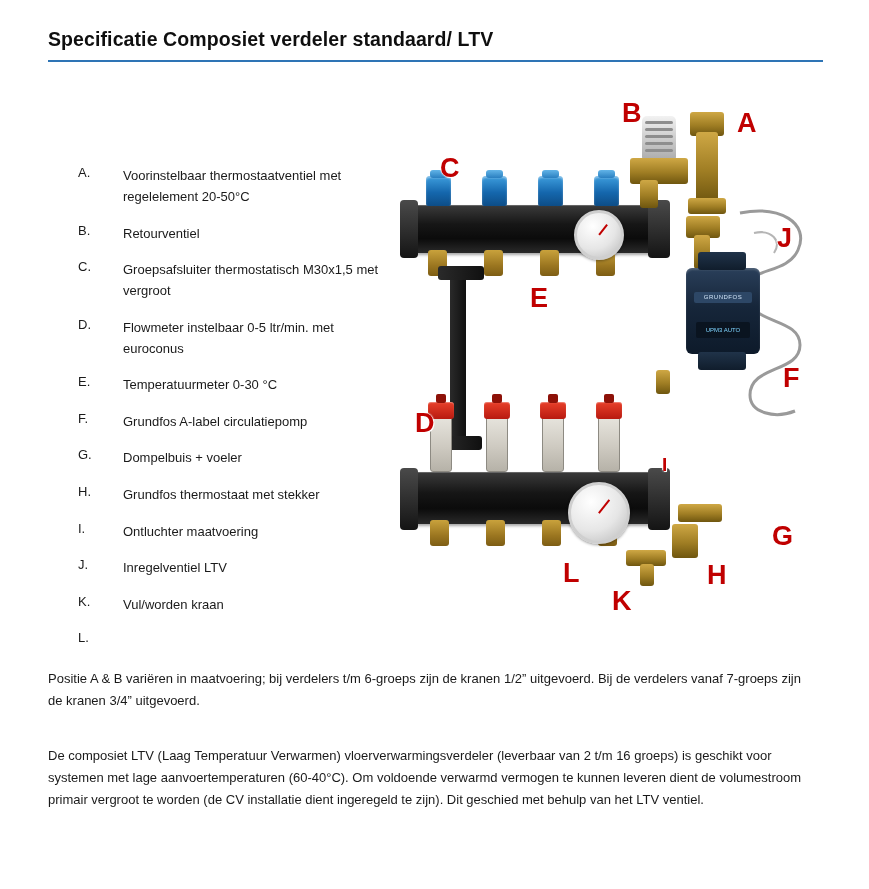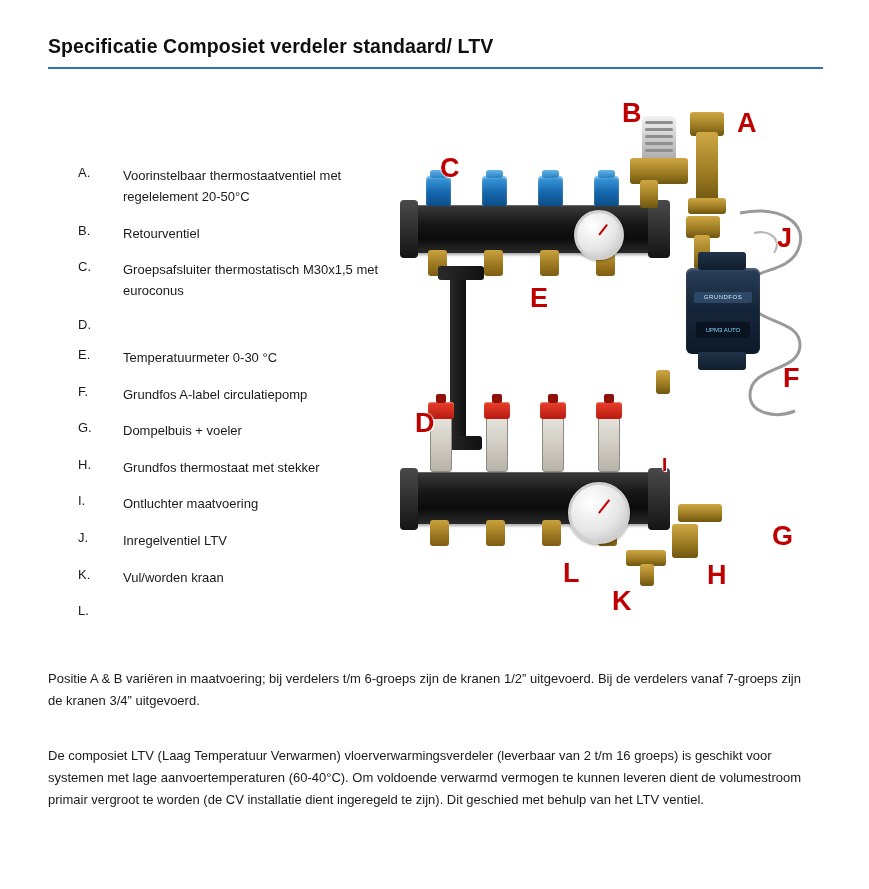--- a/index.html
+++ b/index.html
@@ -19,21 +19,21 @@
   .page {
     position: relative;
     width: 869px;
     height: 889px;
     padding: 0;
   }
   
   .title-block {
     position: absolute;
     left: 48px;
-    top: 35px;
+    top: 28px;
     width: 775px;
   }
   .doc-title {
     font-size: 19.5px;
     font-weight: bold;
     color: #0f0f0f;
     letter-spacing: 0.1px;
     margin: 0 0 9px 0;
     white-space: nowrap;
   }
@@ -234,24 +234,25 @@
     <div class="legend-row">
       <div class="legend-letter">A.</div>
       <div class="legend-text">Voorinstelbaar thermostaatventiel met regelelement 20-50°C</div>
     </div>
     <div class="legend-row">
       <div class="legend-letter">B.</div>
       <div class="legend-text">Retourventiel</div>
     </div>
     <div class="legend-row">
       <div class="legend-letter">C.</div>
-      <div class="legend-text">Groepsafsluiter thermostatisch M30x1,5 met euroconus</div>
+      <div class="legend-text">Groepsafsluiter thermostatisch M30x1,5 met vergroot</div>
     </div>
     <div class="legend-row">
       <div class="legend-letter">D.</div>
+      <div class="legend-text">Flowmeter instelbaar 0-5 ltr/min. met euroconus</div>
     </div>
     <div class="legend-row">
       <div class="legend-letter">E.</div>
       <div class="legend-text">Temperatuurmeter 0-30 °C</div>
     </div>
     <div class="legend-row">
       <div class="legend-letter">F.</div>
       <div class="legend-text">Grundfos A-label circulatiepomp</div>
     </div>
     <div class="legend-row">

